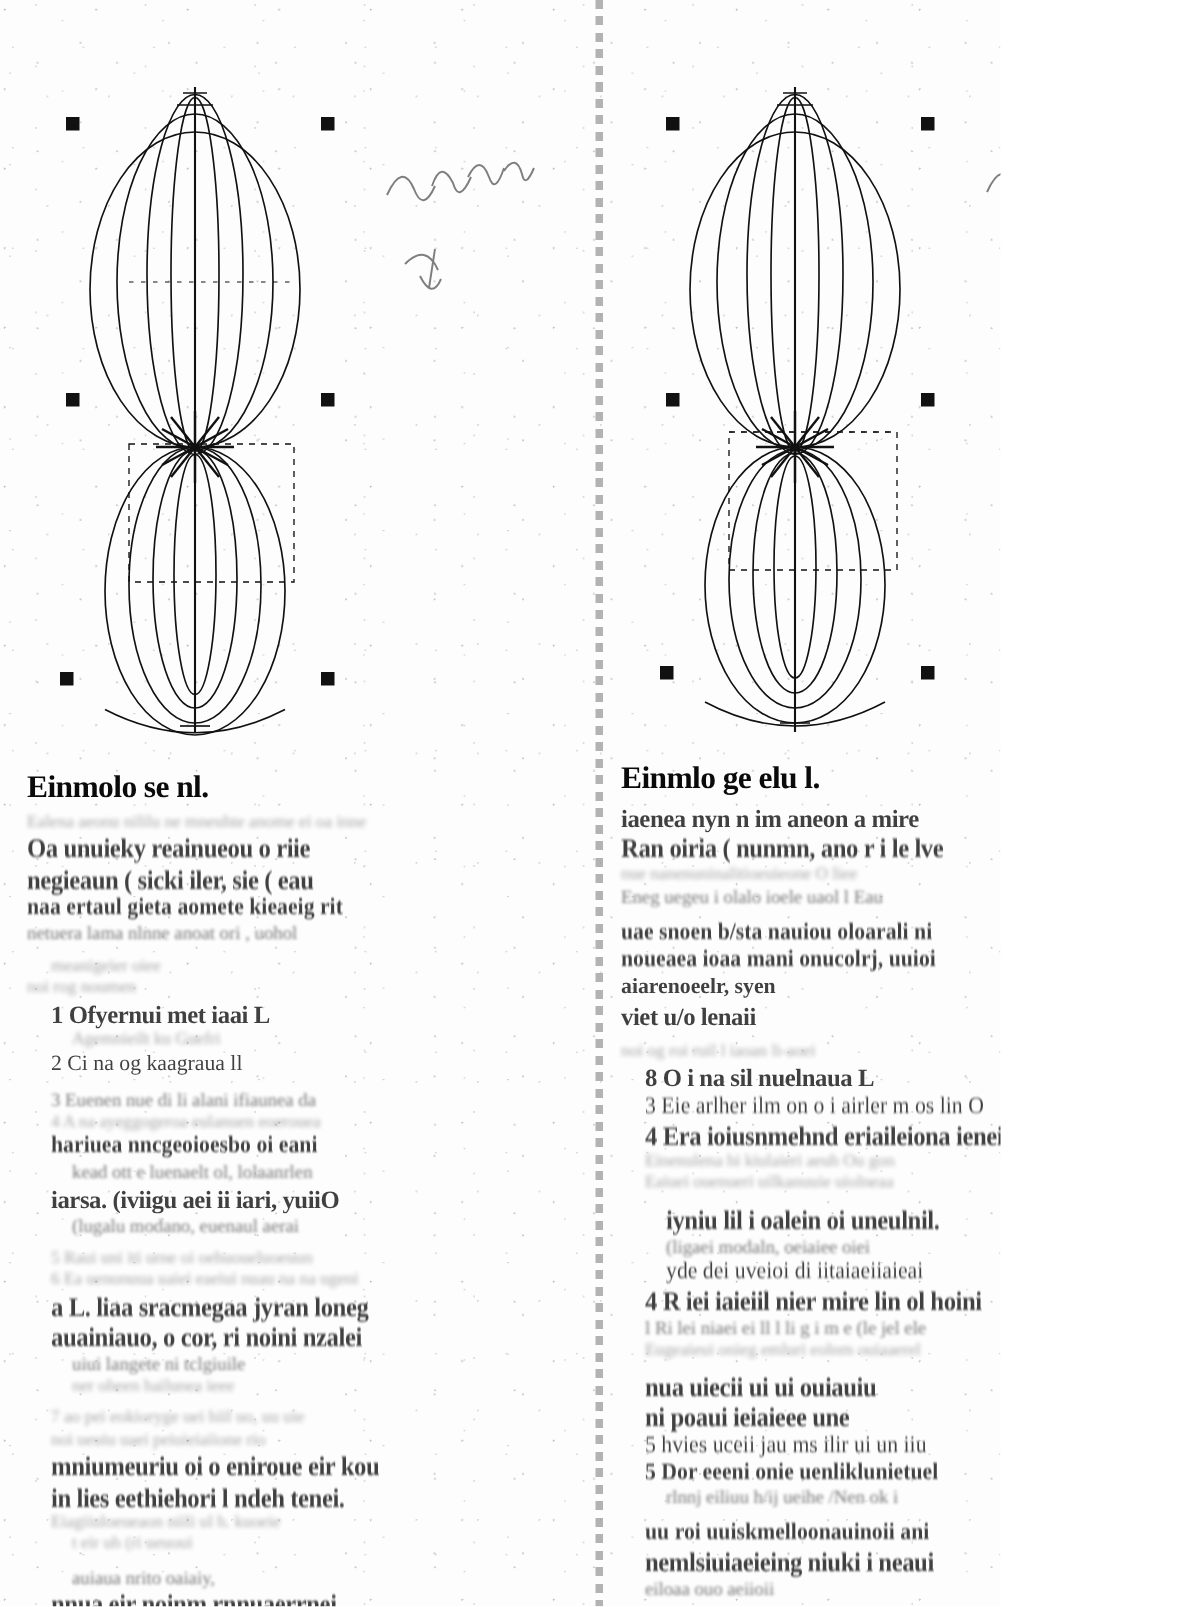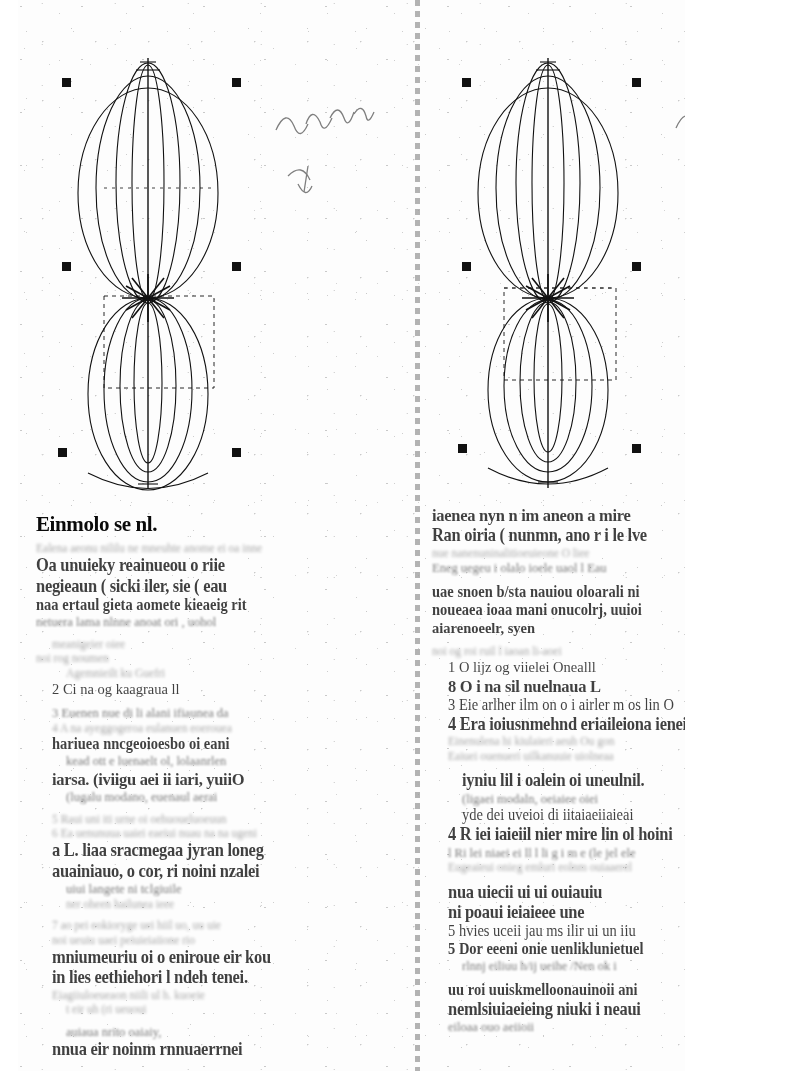--- a/index.html
+++ b/index.html
@@ -13,21 +13,20 @@
     font-family: "Liberation Serif", serif;
     color: #111111;
     overflow: hidden;
   }
   .page {
     position: relative;
     width: 667px;
     height: 1071px;
     background: #fdfdfd;
     overflow: hidden;
-    margin-left: 18px;
   }
   
   .paper-noise {
     position: absolute;
     inset: 0;
     pointer-events: none;
     opacity: 0.30;
     background-image:
       radial-gradient(circle at 5% 12%, #555 0.6px, transparent 0.8px),
       radial-gradient(circle at 18% 47%, #666 0.5px, transparent 0.7px),
@@ -190,20 +189,21 @@
       <h2 class="heading">Einmolo se nl.</h2>
       <div>
         <p class="ln d3">Ealena aeonu nililu ne mneuhte anome ei oa inne</p>
         <p class="ln d1 big smear">Oa unuieky reainueou o riie</p>
         <p class="ln d1 big smear">negieaun ( sicki iler, sie ( eau</p>
         <p class="ln d1 smear bold">naa ertaul gieta aomete kieaeig rit</p>
         <p class="ln d2">netuera lama nlnne anoat ori , uohol</p>
         <div class="gap"></div>
         <p class="ln d3 ind">meanigeier oiee</p>
         <p class="ln d3">noi  rog  noumen</p>
+        <p class="ln d1 big ind">1 Ofyernui met iaai L</p>
         <p class="ln d3 ind2">Agemnieilt ku  Guefri</p>
         <p class="ln d1 ind">2 Ci na og  kaagraua ll</p>
         <div class="gap"></div>
         <p class="ln d2 ind">3 Euenen nue di li alani ifiaunea da</p>
         <p class="ln d3 ind">4 A na  ayeggogeroa eulanuen eoerouea</p>
         <p class="ln d1 bold ind smear">hariuea nncgeoioesbo oi eani</p>
         <p class="ln d2 ind2">kead ott  e luenaelt ol, lolaanrlen</p>
         <p class="ln d1 big ind">iarsa. (iviigu aei ii iari, yuiiO</p>
         <p class="ln d2 ind2">(lugalu modano,  euenaul aerai</p>
         <div class="gap"></div>
@@ -276,32 +276,33 @@
           <path d="M60 36 q8 -16 14 0 q4 12 10 -6"></path>
           <path d="M84 32 q8 -12 12 2 q2 10 8 -4"></path>
           <path d="M18 94 q14 -14 22 4"></path>
           <path d="M28 102 q8 16 14 2"></path>
           <path d="M38 84 l-4 26"></path>
         </g>
       </svg>
     </div>
 
     <div class="textblock" style="top:506px;">
+      <h2 class="heading">Einmlo ge elu l.</h2>
       <div>
         <p class="ln d1 big">iaenea nyn n im aneon a mire</p>
         <p class="ln d1 big smear">Ran oiria ( nunmn, ano  r i  le  lve</p>
         <p class="ln d3">nue  nanenuninalitioeuieone  O liee</p>
         <p class="ln d2">Eneg uegeu i olalo  ioele uaol l  Eau</p>
         <div class="gap"></div>
         <p class="ln d1 bold smear">uae  snoen b/sta nauiou oloarali ni</p>
         <p class="ln d1 bold smear">noueaea ioaa mani onucolrj, uuioi</p>
         <p class="ln d1 bold">aiarenoeelr, syen</p>
+        <p class="ln d1 big">viet u/o lenaii</p>
         <div class="gap"></div>
         <p class="ln d3">noi og roi  ruil l iaoan  li-aoei</p>
-        <p class="ln d1 ind">1 O lijz  og  viielei Onealll</p>
         <p class="ln d1 big ind">8 O i na sil  nuelnaua L</p>
         <p class="ln d1 ind smear">3 Eie  arlher  ilm on  o i  airler  m os lin O</p>
         <p class="ln d1 big ind smear">4 Era  ioiusnmehnd  eriaileiona ieneil</p>
         <p class="ln d3 ind">Einenulena hi kiulaieri  aeuh Ou gon</p>
         <p class="ln d3 ind">Eaiuei  ouenueri  uilkanuuie  uiolneaa</p>
         <div class="gap"></div>
         <p class="ln d1 big ind2 smear">iyniu  lil i oalein oi uneulnil.</p>
         <p class="ln d2 ind2">(ligaei modaln, oeiaiee oiei</p>
         <p class="ln d1 ind2 smear">yde  dei uveioi di iitaiaeiiaieai</p>
         <p class="ln d1 big ind smear">4 R  iei iaieiil  nier  mire lin ol  hoini</p>

